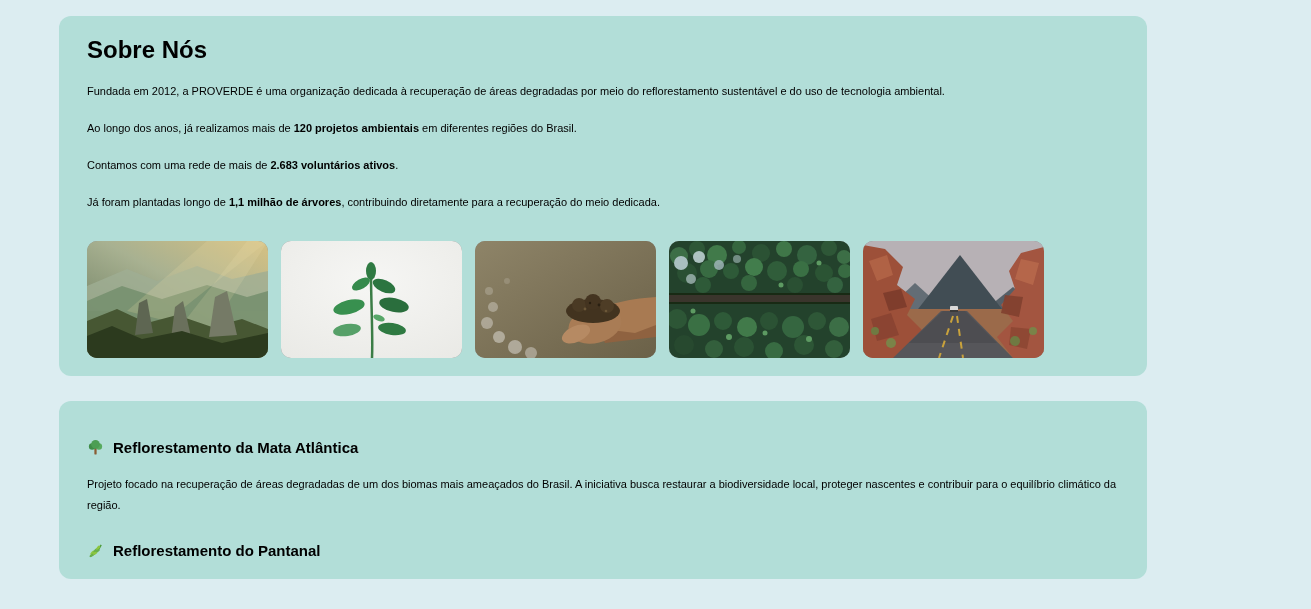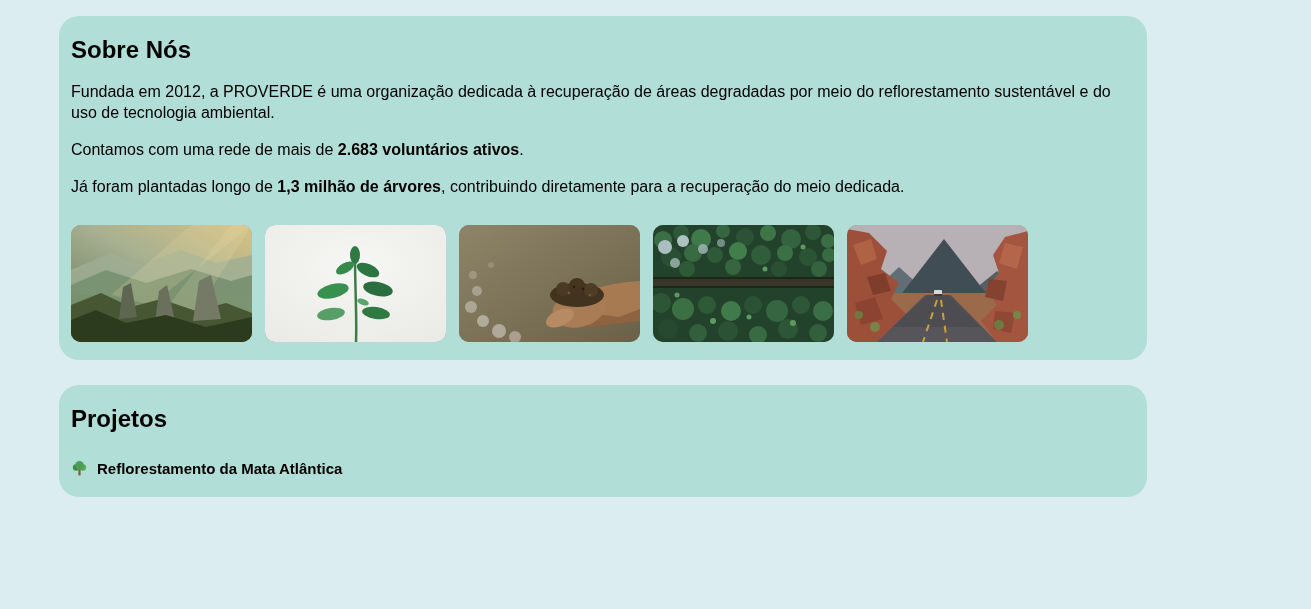--- a/index.html
+++ b/index.html
@@ -12,32 +12,32 @@
     background:var(--page-bg);
     font-family:"Liberation Sans", sans-serif;
     color:#000;
     overflow:hidden;
     width:1311px;
   }
   main{padding:16px 0 40px 59px;}
   .card{
     width:1088px;
     background:var(--card-bg);
-    border-radius:20px;
-    padding:12px 24px 18px 12px;
+    border-radius:12px;
+    padding:12px 24px 18px 28px;
   }
   .card + .card{margin-top:25px;}
   .card h2{
     font-size:24px;
     line-height:1.2;
     margin:8px 0 0;
     font-weight:bold;
   }
   .card p{
-    font-size:16px;
+    font-size:11px;
     line-height:21px;
     margin:16px 0 0;
   }
   .gallery{
     display:flex;
     gap:13px;
     margin-top:28px;
   }
   .photo{
     width:181px;
@@ -65,24 +65,25 @@
 </head>
 <body>
 
 <main>
 
   <section class="card">
     <h2>Sobre Nós</h2>
 
     <p><span>Fundada em 2012, a PROVERDE é uma organização dedicada à recuperação de áreas degradadas por meio do reflorestamento sustentável e do uso de tecnologia ambiental.</span><strong></strong><span></span></p>
 
+    <p><span>Ao longo dos anos, já realizamos mais de </span><strong>120 projetos ambientais</strong><span> em diferentes regiões do Brasil.</span></p>
 
     <p><span>Contamos com uma rede de mais de </span><strong>2.683 voluntários ativos</strong><span>.</span></p>
 
-    <p><span>Já foram plantadas longo de </span><strong>1,3 milhão de árvores</strong><span>, contribuindo diretamente para a recuperação do meio dedicada.</span></p>
+    <p><span>Já foram plantadas longo de </span><strong>1,1 milhão de árvores</strong><span>, contribuindo diretamente para a recuperação do meio dedicada.</span></p>
 
     <div class="gallery">
 
       <figure class="photo">
         <svg viewBox="0 0 181 117" preserveAspectRatio="none" aria-hidden="true">
           <defs>
             <linearGradient id="m-sky" x1="1" y1="0" x2="0.15" y2="1">
               <stop offset="0" stop-color="#d6c183"></stop>
               <stop offset="0.45" stop-color="#a8b191"></stop>
               <stop offset="1" stop-color="#6a7b5e"></stop>
@@ -233,30 +234,44 @@
             <circle cx="12" cy="90" r="4" fill="#6f7a42"></circle>
           <circle cx="152" cy="100" r="5" fill="#6f7a42"></circle>
             <circle cx="170" cy="90" r="4" fill="#7a8348"></circle>
         </svg>
       </figure>
 
     </div>
   </section>
 
   <section class="card">
-    <h2>Projetos</h2>
 
     <h3 class="project-title">
       <span class="icon">
         <svg viewBox="0 0 18 18" aria-hidden="true">
           <rect x="7.8" y="9" width="2.4" height="7.5" rx="1" fill="#8a5c33"></rect>
           <circle cx="5.4" cy="8" r="3.4" fill="#3f8c47"></circle>
           <circle cx="12.6" cy="8" r="3.4" fill="#57aa5e"></circle>
           <circle cx="9" cy="5.6" r="4.6" fill="#4c9e53"></circle>
         </svg>
       </span>
       <span>Reflorestamento da Mata Atlântica</span>
     </h3>
 
-
+    <p>Projeto focado na recuperação de áreas degradadas de um dos biomas mais ameaçados do Brasil. A iniciativa busca restaurar a biodiversidade local, proteger nascentes e contribuir para o equilíbrio climático da região.</p>
+
+    <h3 class="project-title">
+      <span class="icon">
+        <svg viewBox="0 0 18 18" aria-hidden="true">
+          <path d="M3,15.5 C7.5,13.5 12,9.5 15,3" stroke="#4e9c3c" stroke-width="1.5" fill="none"></path>
+          <ellipse cx="6" cy="11.5" rx="3" ry="1.5" fill="#8cc63f" transform="rotate(-42 6 11.5)"></ellipse>
+          <ellipse cx="9.2" cy="9" rx="3" ry="1.5" fill="#6ab04a" transform="rotate(-42 9.2 9)"></ellipse>
+          <ellipse cx="11.8" cy="6.2" rx="2.8" ry="1.4" fill="#8cc63f" transform="rotate(-48 11.8 6.2)"></ellipse>
+          <ellipse cx="5.2" cy="14" rx="2.6" ry="1.3" fill="#6ab04a" transform="rotate(-30 5.2 14)"></ellipse>
+          <ellipse cx="8.6" cy="11.8" rx="2.6" ry="1.3" fill="#8cc63f" transform="rotate(-28 8.6 11.8)"></ellipse>
+          <ellipse cx="11.4" cy="9.2" rx="2.5" ry="1.2" fill="#6ab04a" transform="rotate(-30 11.4 9.2)"></ellipse>
+        </svg>
+      </span>
+      <span>Reflorestamento do Pantanal</span>
+    </h3>
   </section>
 
 </main>
 
 </body></html>

